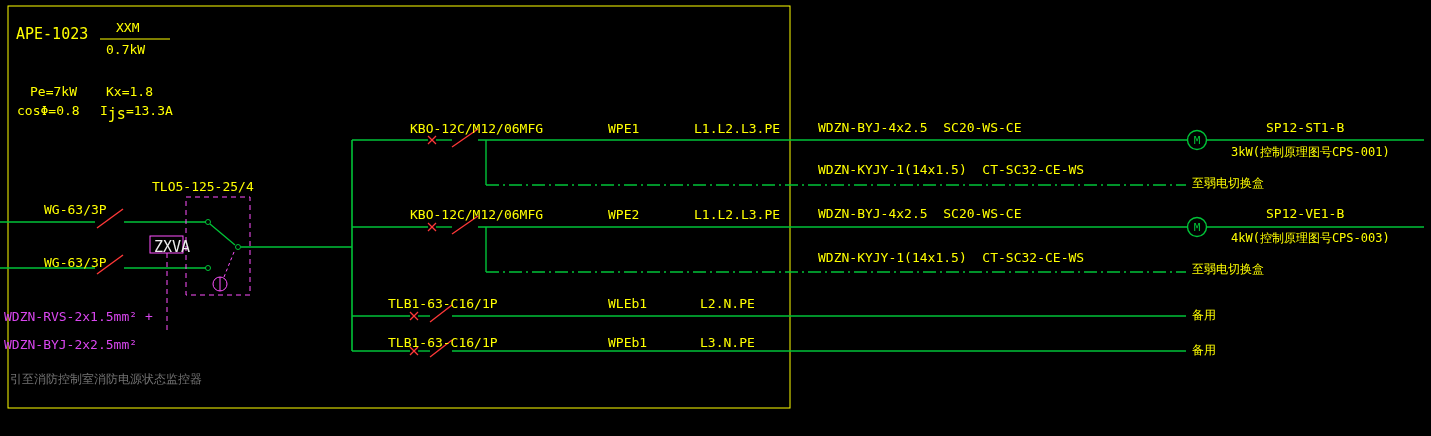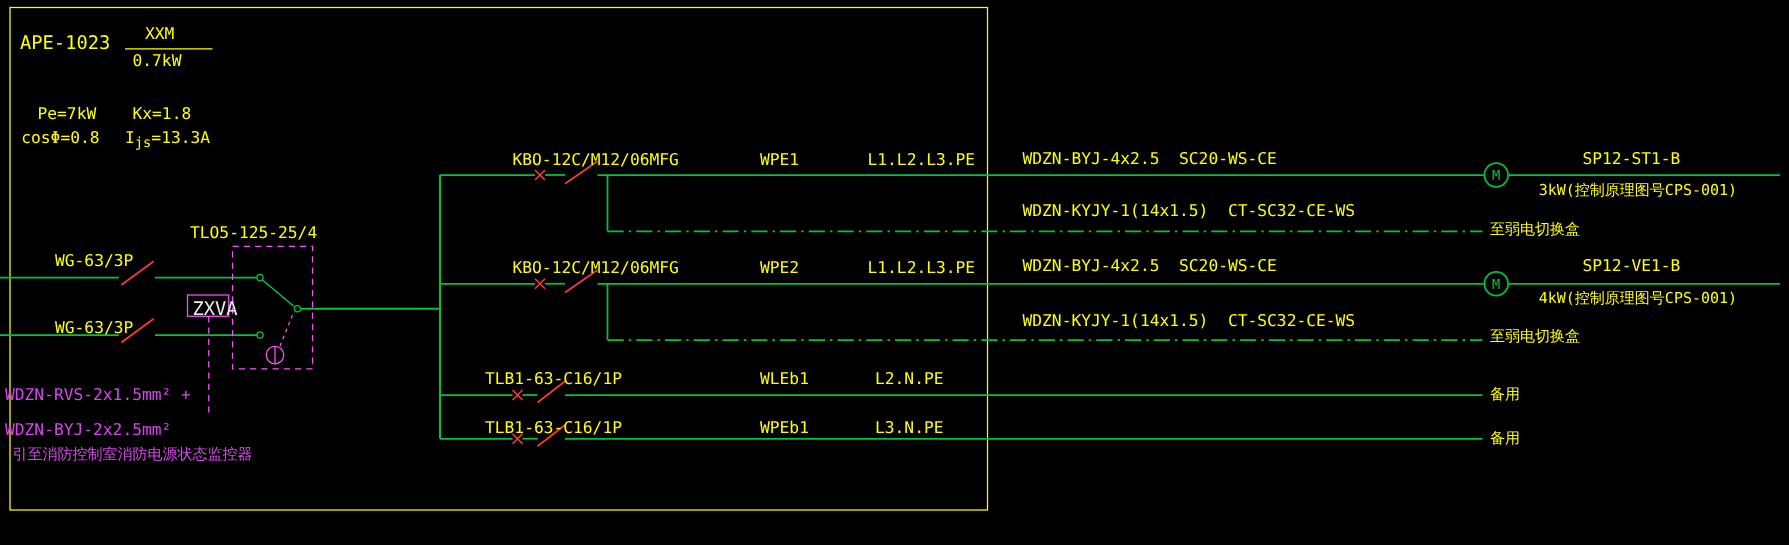--- a/index.html
+++ b/index.html
@@ -8,23 +8,23 @@
     font-family:"DejaVu Sans Mono","Liberation Mono",monospace;
   }
   .stage svg{position:absolute;left:0;top:0;}
   .lbl{
     position:absolute;color:#ffff00;font-size:13px;line-height:1.15;
     white-space:pre;letter-spacing:0;
   }
   .lbl.big{font-size:15px;text-align:right;}
   .lbl.cn{font-size:12px;}
   .lbl.white{color:#d946ef;}
-  .lbl.red{color:#d946ef;}
+  .lbl.red{color:#737373;margin-top:16px;}
   .lbl.zx{color:#eeeeee;font-size:15px;}
-  sub.sb{font-size:11px;}
+  sub.sb{font-size:15px;}
 </style>
 </head>
 <body>
 
 <div class="stage">
 
   <svg width="1431" height="436" viewBox="0 0 1431 436">
 
     <g stroke="#ffff00" fill="none" stroke-width="1">
       <rect x="8" y="6" width="782" height="402"></rect>
@@ -147,21 +147,21 @@
   <div class="lbl cn" style="left:1231px;top:146px">3kW(控制原理图号CPS-001)</div>
 
   <div class="lbl" style="left:818px;top:163px">WDZN-KYJY-1(14x1.5)  CT-SC32-CE-WS</div>
   <div class="lbl cn" style="left:1192px;top:177px">至弱电切换盒</div>
 
   <div class="lbl" style="left:410px;top:208px">KBO-12C/M12/06MFG</div>
   <div class="lbl" style="left:608px;top:208px">WPE2</div>
   <div class="lbl" style="left:694px;top:208px">L1.L2.L3.PE</div>
   <div class="lbl" style="left:818px;top:207px">WDZN-BYJ-4x2.5  SC20-WS-CE</div>
   <div class="lbl" style="left:1266px;top:207px">SP12-VE1-B</div>
-  <div class="lbl cn" style="left:1231px;top:232px">4kW(控制原理图号CPS-001)</div>
+  <div class="lbl cn" style="left:1231px;top:232px">4kW(控制原理图号CPS-003)</div>
 
   <div class="lbl" style="left:818px;top:251px">WDZN-KYJY-1(14x1.5)  CT-SC32-CE-WS</div>
   <div class="lbl cn" style="left:1192px;top:263px">至弱电切换盒</div>
 
   <div class="lbl" style="left:388px;top:297px">TLB1-63-C16/1P</div>
   <div class="lbl" style="left:608px;top:297px">WLEb1</div>
   <div class="lbl" style="left:700px;top:297px">L2.N.PE</div>
   <div class="lbl cn" style="left:1192px;top:309px">备用</div>
 
   <div class="lbl" style="left:388px;top:336px">TLB1-63-C16/1P</div>

